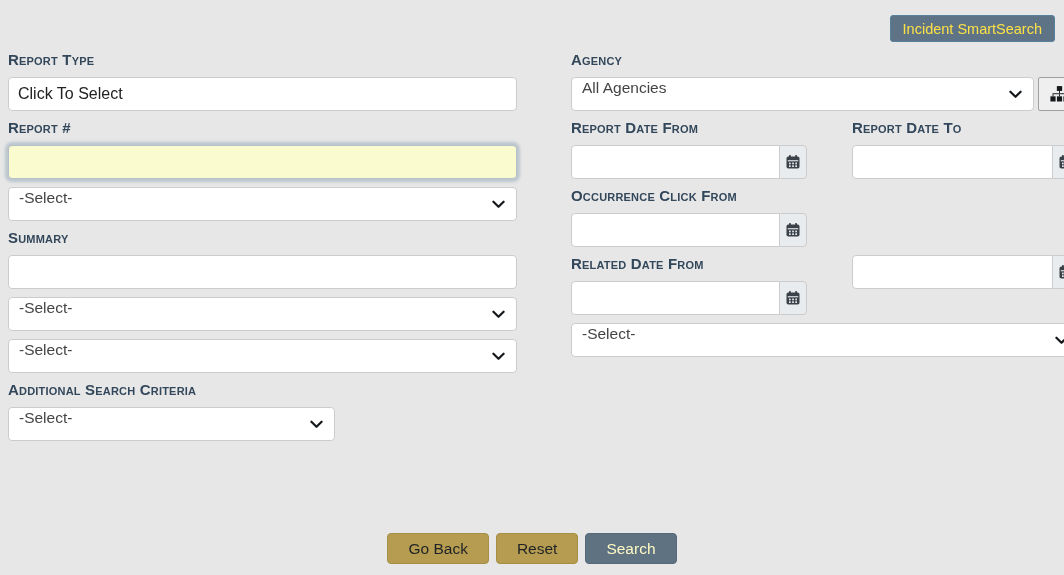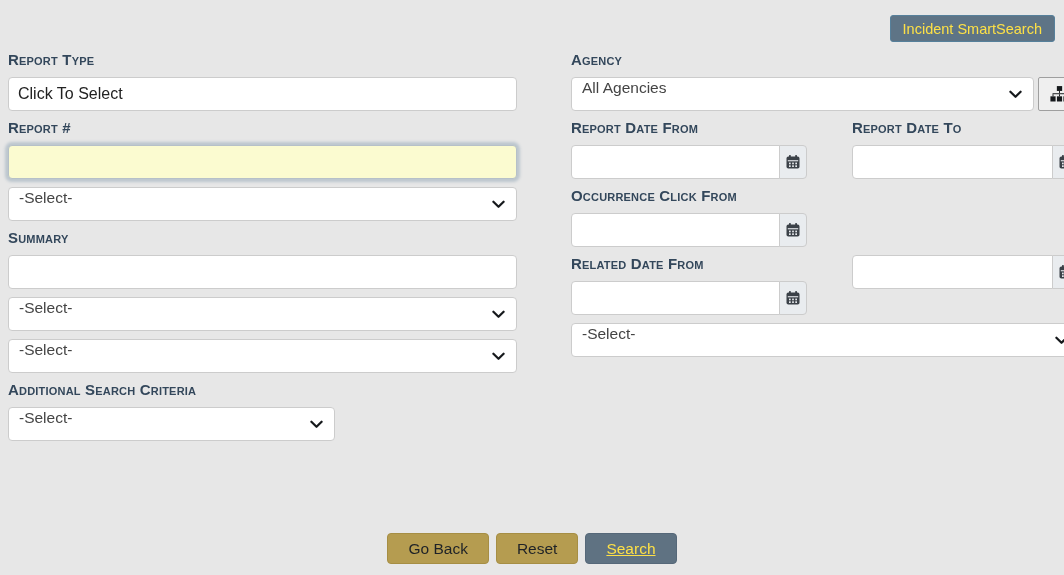--- a/index.html
+++ b/index.html
@@ -145,22 +145,21 @@
     cursor: pointer;
   }
   .btn-tan {
     background: #b59c50;
     border: 1px solid #a68e44;
     color: #1e2227;
   }
   .btn-slate {
     background: #5f7282;
     border: 1px solid #566879;
-    color: #fde047;
-    text-decoration: underline;
+    color: #fef9c3;
   }
 </style>
 </head>
 <body>
 
 <button class="smartsearch-btn">Incident SmartSearch</button>
 
 <div class="col col-left">
 
   <div class="group">

